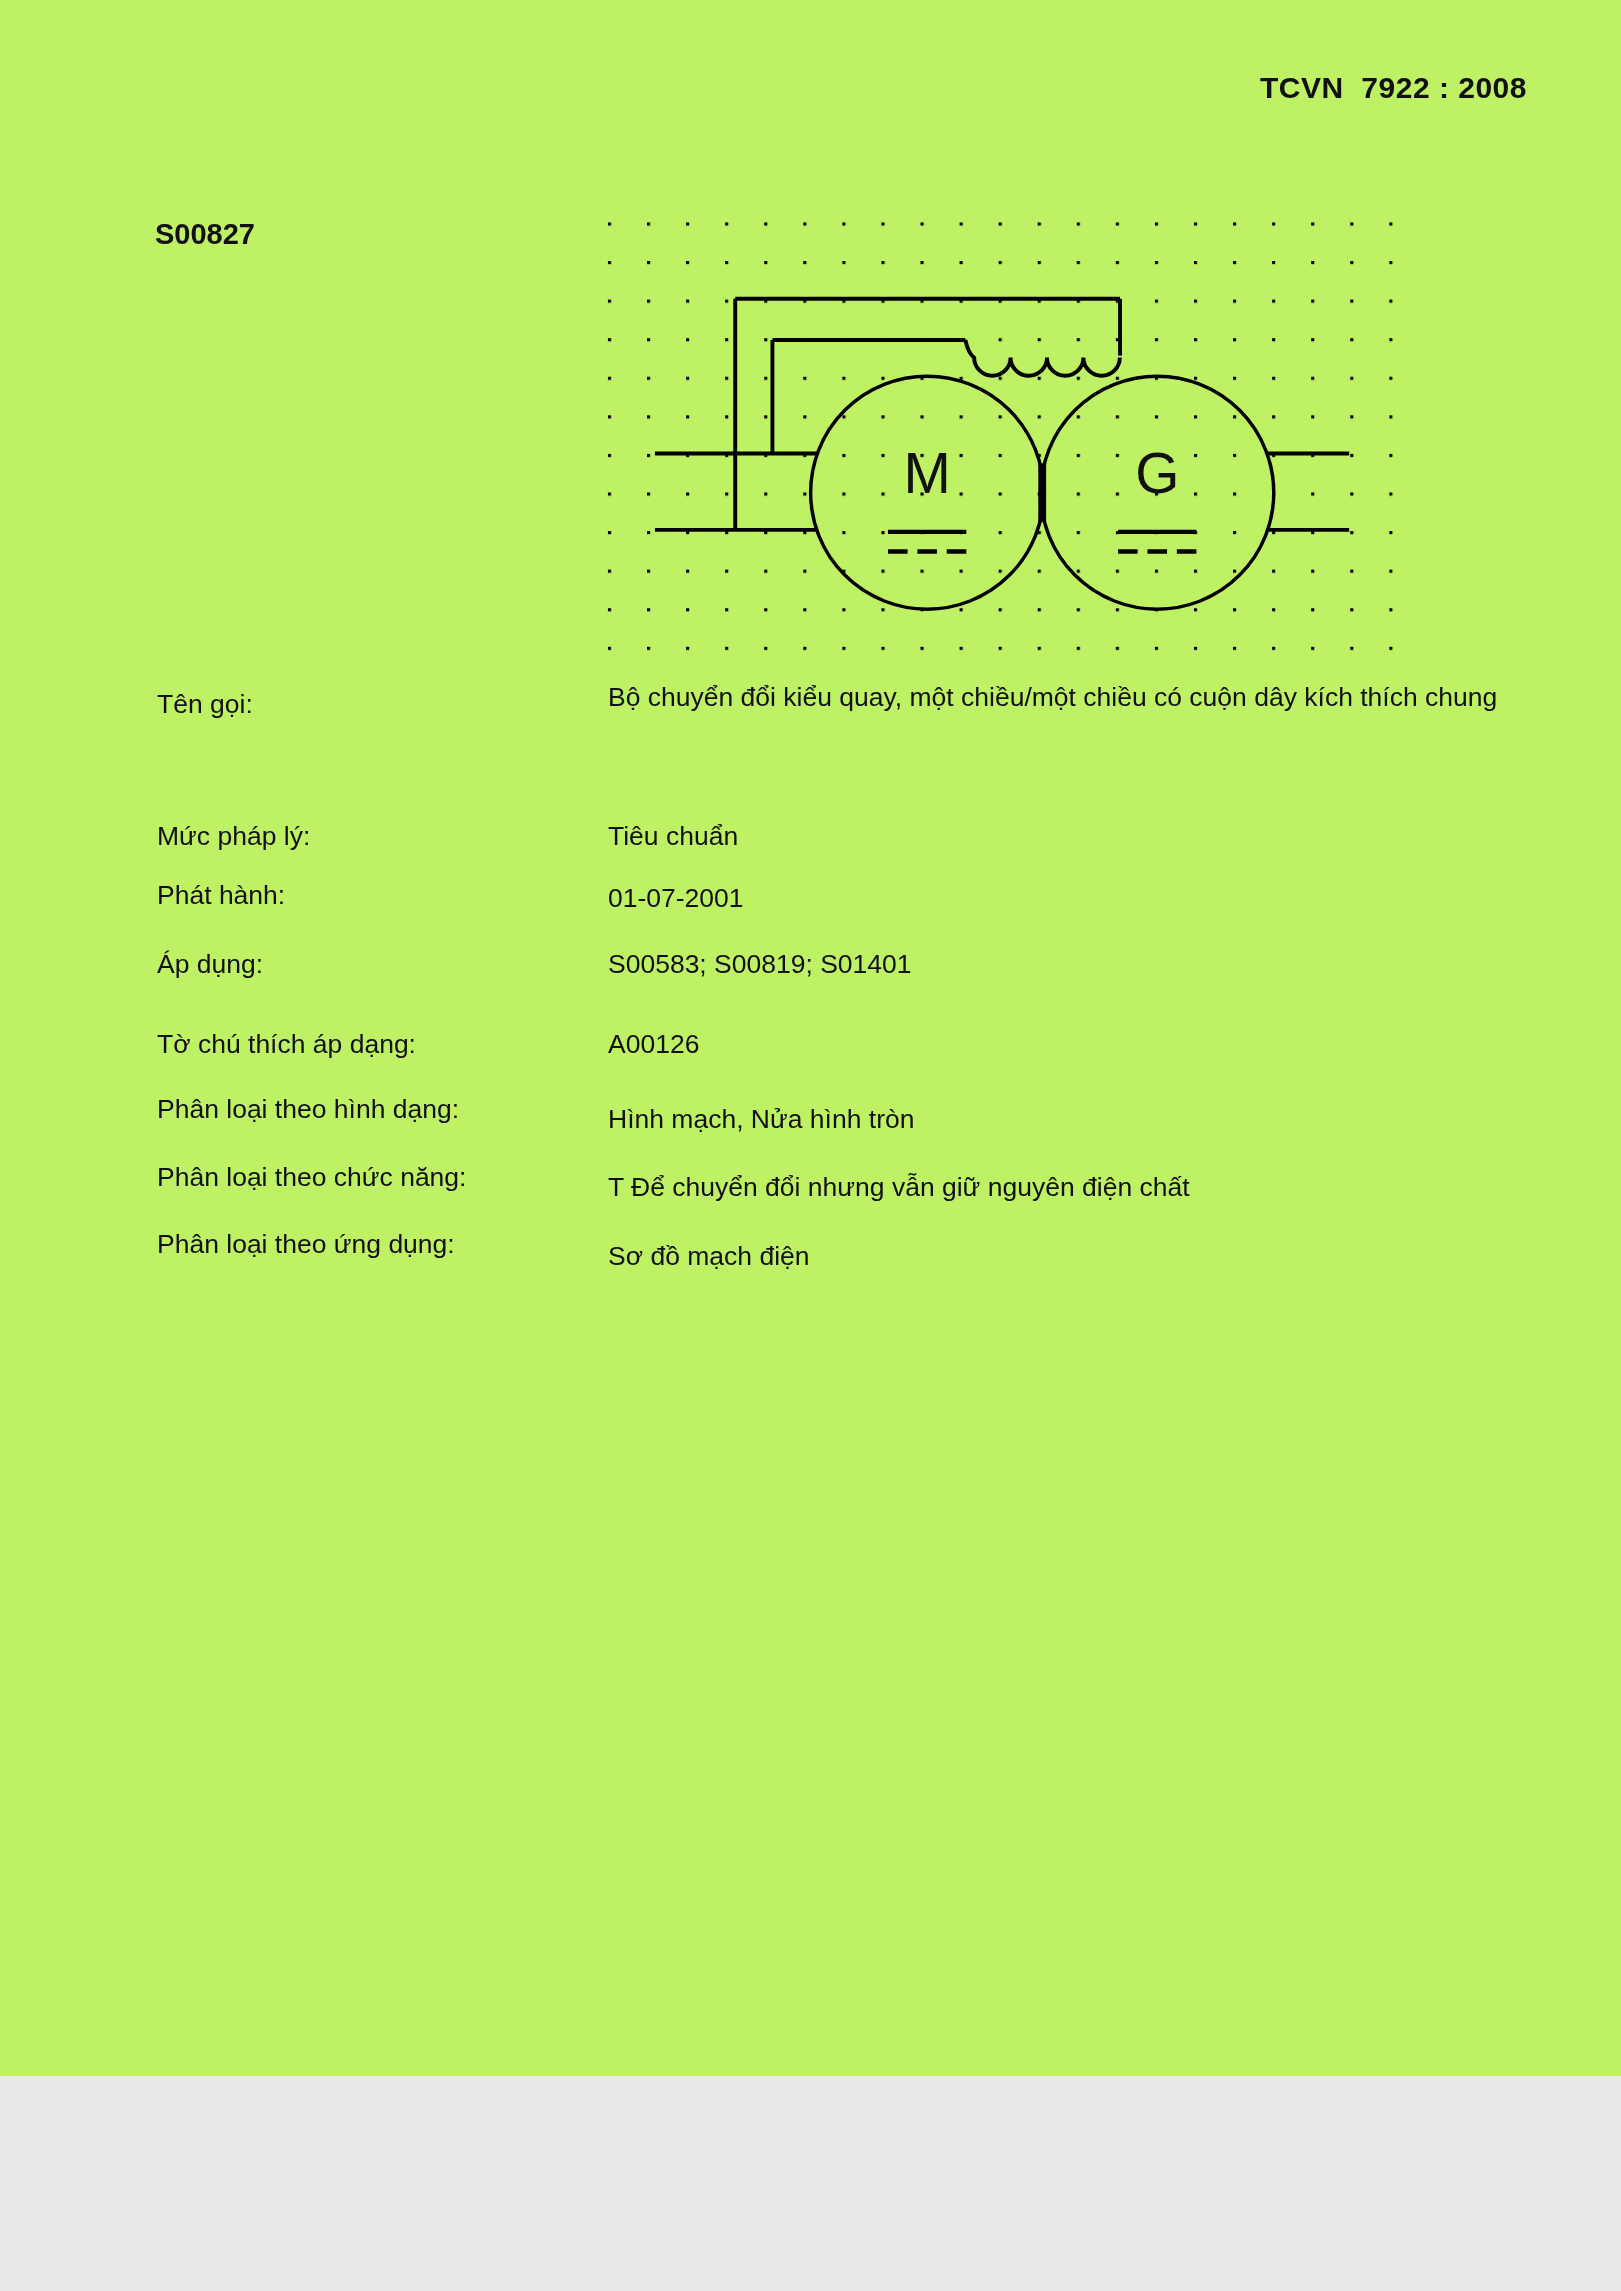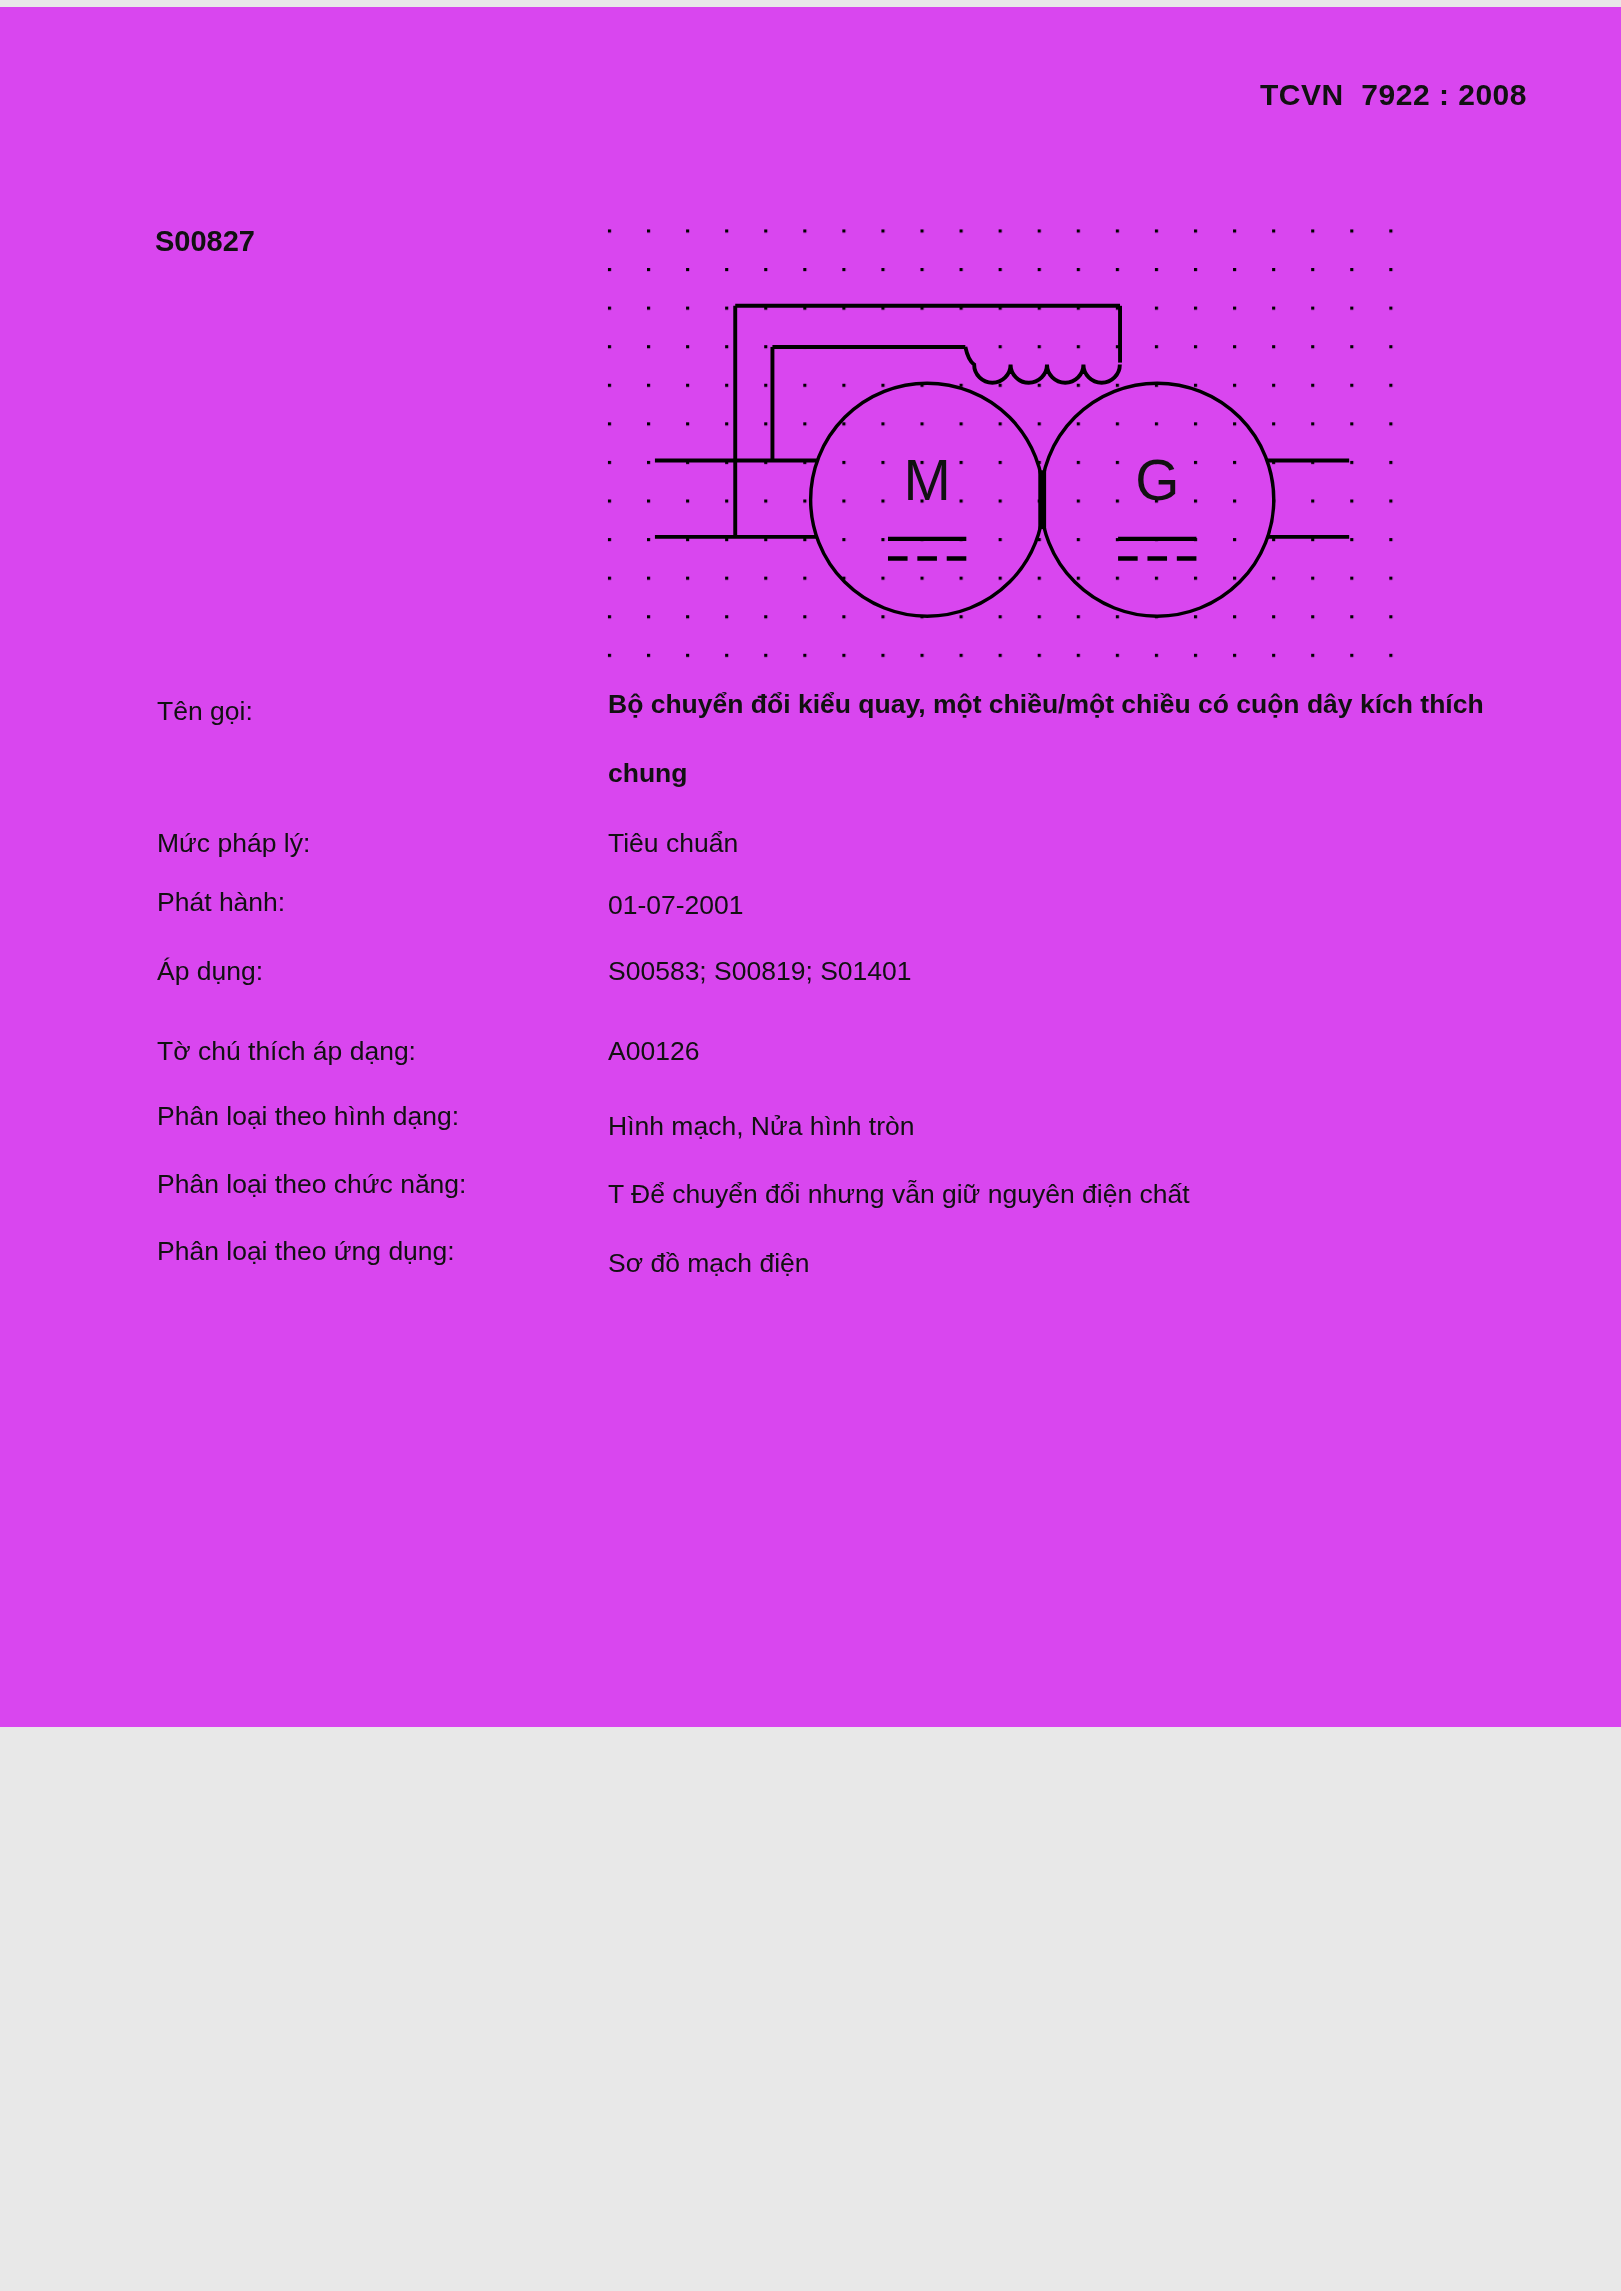--- a/index.html
+++ b/index.html
@@ -1,25 +1,25 @@
 <!DOCTYPE html>
 <html><head>
 <meta charset="utf-8">
 <style>
   * { margin: 0; padding: 0; box-sizing: border-box; }
   html, body { background: #e8e8e8; }
   .page {
     position: relative;
     width: 1621px;
-    height: 1720px;
-    background: #d946ef;
+    height: 2076px;
+    background: #bef264;
     font-family: "Liberation Sans", sans-serif;
     color: #111;
     overflow: hidden;
-    margin: 7px auto;
+    margin: 0 auto;
   }
   .doc-header {
     position: absolute;
     top: 71px;
     right: 94px;
     font-size: 30px;
     font-weight: bold;
     letter-spacing: 0.5px;
     white-space: pre;
   }
@@ -48,21 +48,21 @@
   .field-value {
     position: absolute;
     left: 608px;
     width: 941px;
     font-size: 26.5px;
     line-height: 69px;
     font-weight: normal;
   }
   .row-1 { top: 676px; }
   .row-1 .field-label { top: 12.7px; }
-  .row-1 .field-value { top: -12.7px; font-weight: bold; }
+  .row-1 .field-value { top: -12.7px; }
   .row-2 { top: 821px; }
   .row-3 { top: 880px; }
   .row-3 .field-value { top: 3px; }
   .row-4 { top: 949px; }
   .row-5 { top: 1029px; }
   .row-6 { top: 1094px; }
   .row-6 .field-value { top: 9.8px; }
   .row-7 { top: 1162px; }
   .row-7 .field-value { top: 9.8px; }
   .row-8 { top: 1229px; }

